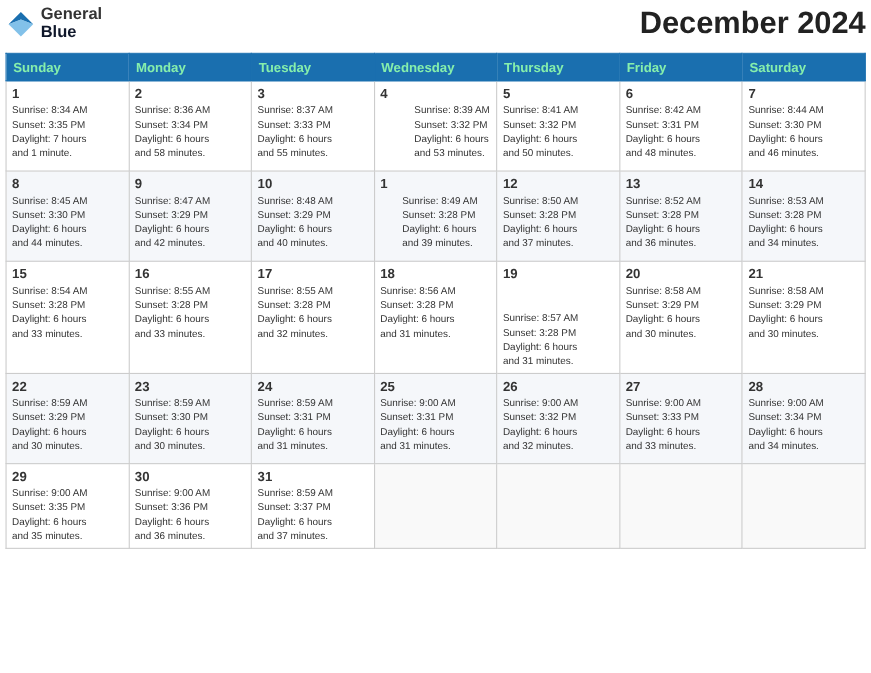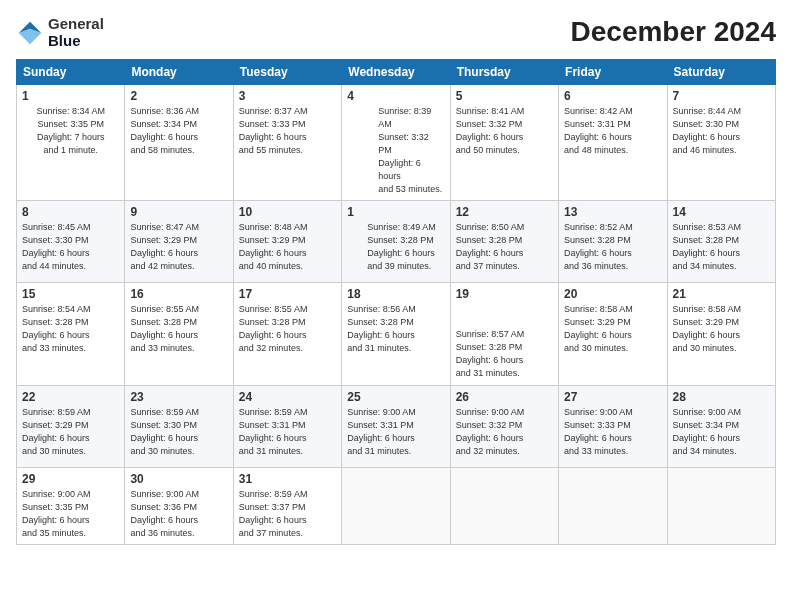--- a/index.html
+++ b/index.html
@@ -6,21 +6,21 @@
     body {
       font-family: Arial, sans-serif;
       background: #fff;
       width: 792px;
       height: 612px;
       overflow: hidden;
     }
     .container {
       width: 792px;
       height: 612px;
-      padding: 16px;
+      padding: 5px;
       background: #fff;
     }
     .header-row {
       display: flex;
       justify-content: space-between;
       align-items: flex-start;
       margin-bottom: 10px;
     }
     .logo {
       display: flex;
@@ -57,21 +57,21 @@
     .subtitle {
       font-size: 14px;
       color: #555;
     }
     .calendar {
       width: 100%;
       border-collapse: collapse;
     }
     .calendar th {
       background-color: #1a6faf;
-      color: #ffffff;
+      color: #86efac;
       font-size: 12px;
       font-weight: bold;
       padding: 5px 6px;
       text-align: left;
       border: 1px solid #1a6faf;
     }
     .calendar td {
       border: 1px solid #ccc;
       vertical-align: top;
       padding: 4px 5px;
@@ -131,21 +131,21 @@
           <th>Wednesday</th>
           <th>Thursday</th>
           <th>Friday</th>
           <th>Saturday</th>
         </tr>
     </thead>
     <tbody id="calendar-body">
     <tr>
           <td>
             <span class="day-num">1</span>
-            <div class="day-info" style="white-space: pre-line; text-align: center;">Sunrise: 8:34 AM
+            <div class="day-info" style="white-space: pre-line;">Sunrise: 8:34 AM
 Sunset: 3:35 PM
 Daylight: 7 hours
 and 1 minute.</div>
           </td>
           <td>
             <span class="day-num">2</span>
             <div class="day-info" style="white-space: pre-line;">Sunrise: 8:36 AM
 Sunset: 3:34 PM
 Daylight: 6 hours
 and 58 minutes.</div>

